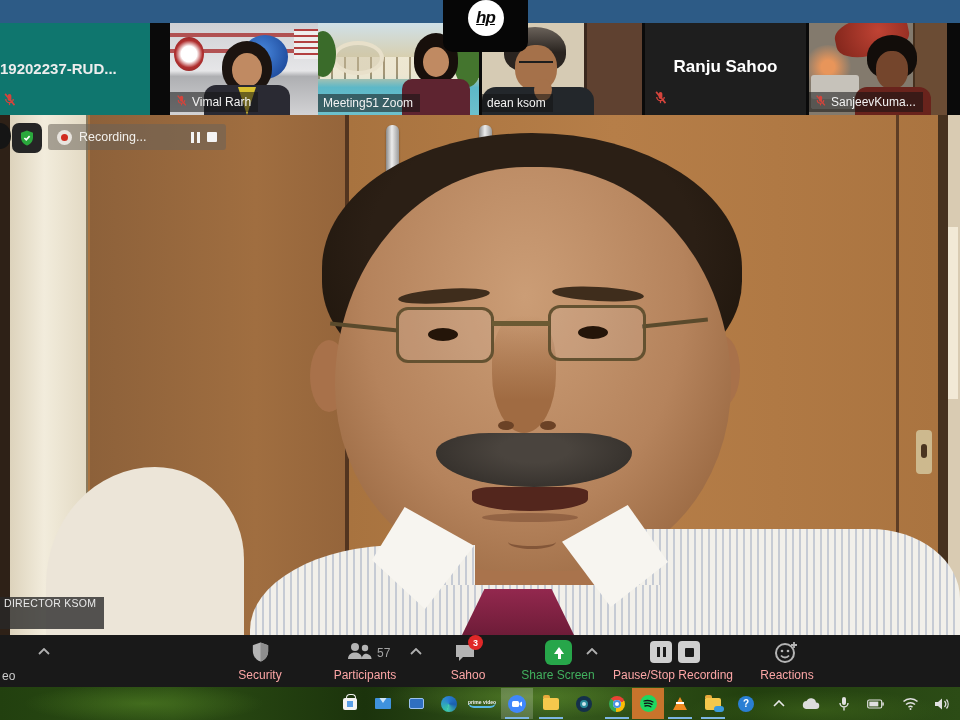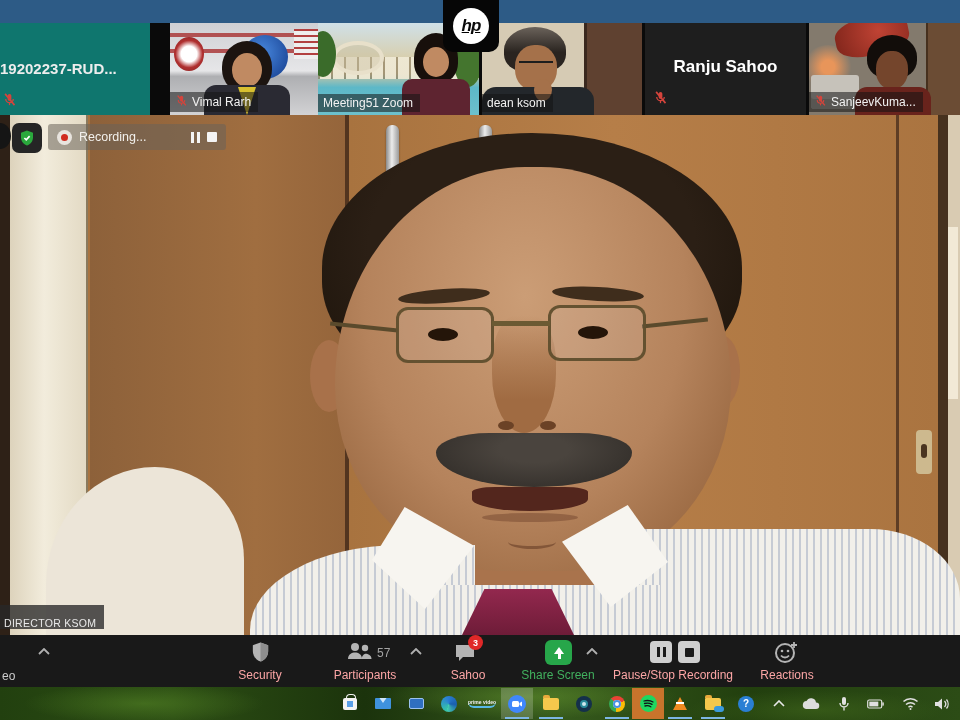--- a/index.html
+++ b/index.html
@@ -12,21 +12,21 @@
   .topbar{left:0;top:0;width:960px;height:23px;background:#2d5b86;}
 
   
   .strip{left:0;top:23px;width:960px;height:92px;background:#0a0a0a;}
   .tile{position:absolute;top:0;height:92px;overflow:hidden;background:#0f766e;}
   .t1{left:0;width:150px;}
   .t2{left:153px;width:162px;margin-left:17px;}
   .t3{left:318px;width:161px;}
   .t4{left:482px;width:160px;}
   .t5{left:645px;width:161px;background:#1e1e1e;}
-  .t6{left:809px;width:151px;}
+  .t6{left:809px;width:138px;}
   .tile-name{position:absolute;left:0;bottom:3px;display:flex;align-items:center;gap:4px;
              padding:2px 7px 2px 5px;background:rgba(20,20,20,0.55);color:#f2f2f2;font-size:12px;}
   .t1-label{position:absolute;left:0;top:37px;width:150px;color:#ededed;font-size:15px;
             font-weight:bold;white-space:nowrap;overflow:hidden;}
   .t5-label{position:absolute;left:0;top:34px;width:161px;text-align:center;color:#fff;
             font-size:17px;font-weight:bold;}
   .t1-mic{position:absolute;left:2px;bottom:4px;}
   .t5-mic{position:absolute;left:8px;bottom:6px;}
 
   
@@ -72,22 +72,22 @@
   .t6-mach{position:absolute;left:26px;top:-6px;width:74px;height:38px;border-radius:40%;
            background:radial-gradient(circle at 60% 40%,#c04334,#7e241a);transform:rotate(-12deg);}
   .t6-ac{position:absolute;left:2px;top:52px;width:48px;height:34px;background:#c6c2ba;
          border-radius:3px;box-shadow:inset 0 -10px 0 #aba79e;}
   .t6-door{position:absolute;right:0;top:0;width:34px;height:92px;background:#6b4c34;border-left:2px solid #46301e;}
   .t6-hair{position:absolute;left:58px;top:12px;width:50px;height:44px;border-radius:50% 50% 42% 42%;background:#120d0a;}
   .t6-face{position:absolute;left:67px;top:28px;width:32px;height:38px;border-radius:46%;background:#74452c;}
   .t6-body{position:absolute;left:46px;top:64px;width:76px;height:28px;border-radius:12px 12px 0 0;background:#69231c;}
 
   
-  .hp{left:443px;top:0;width:56px;height:52px;background:#060606;border-radius:0 0 10px 10px;z-index:30;
-      display:flex;align-items:center;justify-content:center;text-decoration:underline;}
+  .hp{left:443px;top:0;width:85px;height:52px;background:#060606;border-radius:0 0 10px 10px;z-index:30;
+      display:flex;align-items:flex-start;justify-content:center;text-decoration:underline;}
   .hp-circle{width:36px;height:36px;border-radius:50%;background:#fff;display:flex;align-items:center;justify-content:center;}
   .hp-circle span{font-size:17px;font-weight:bold;font-style:italic;color:#0a0a0a;letter-spacing:-1px;}
 
   
   .main{left:0;top:115px;width:960px;height:520px;background:#a9733f;overflow:hidden;}
   .m-darkL{left:0;top:0;width:10px;height:520px;background:#2e2117;}
   .m-pillar{left:10px;top:0;width:78px;height:520px;background:linear-gradient(90deg,#ddd3bc,#f2ecdc 45%,#e3dac4);border-right:2px solid #8a7a5e;}
   .m-cupL{left:90px;top:0;width:255px;height:520px;background:linear-gradient(90deg,#8d613a,#a06e40 65%,#95653b);}
   .m-seam1{left:345px;top:0;width:4px;height:520px;background:#53351f;}
   .m-cupR{left:349px;top:0;width:589px;height:520px;background:linear-gradient(90deg,#a8733f,#b67e48 45%,#aa7440);}
@@ -154,22 +154,22 @@
   .sec-badge{left:12px;top:8px;width:30px;height:30px;border-radius:7px;background:#252525;z-index:20;
              display:flex;align-items:center;justify-content:center;}
   .rec-pill{left:48px;top:9px;width:178px;height:26px;border-radius:3px;background:rgba(105,98,90,.55);z-index:20;
             display:flex;align-items:center;gap:7px;padding:0 9px;}
   .rec-dot{width:15px;height:15px;border-radius:50%;background:#e8e4de;display:flex;align-items:center;justify-content:center;flex:none;}
   .rec-dot i{width:7px;height:7px;border-radius:50%;background:#d02b20;}
   .rec-text{color:#f2f0ec;font-size:12.5px;flex:1;}
   .rec-pause{display:flex;gap:3px;cursor:pointer;}
   .rec-pause i{width:3px;height:11px;background:#f4f4f4;}
   .rec-stop{width:10px;height:10px;background:#f4f4f4;border-radius:1px;cursor:pointer;}
-  .name-tag{left:0;bottom:6px;height:24px;background:rgba(40,40,40,.78);color:#e9e9e9;
-            font-size:10.5px;display:flex;align-items:flex-end;padding:0 8px 0 4px;z-index:20;letter-spacing:.3px;}
+  .name-tag{left:0;bottom:6px;height:32px;background:rgba(40,40,40,.78);color:#e9e9e9;
+            font-size:10.5px;display:flex;align-items:flex-start;padding:0 8px 0 4px;z-index:20;letter-spacing:.3px;}
 
   
   .ztb{left:0;top:635px;width:960px;height:52px;background:#191919;z-index:25;}
   .ztb-label{position:absolute;top:33px;font-size:12px;color:#fca5a5;text-align:center;transform:translateX(-50%);white-space:nowrap;}
   .ztb-green{color:#41b05e;}
   .ztb-partial{position:absolute;left:2px;top:34px;font-size:12px;color:#cccccc;}
   .chev{position:absolute;}
   .icon-gray{position:absolute;}
   .share-ic{position:absolute;left:545px;top:5px;width:27px;height:25px;border-radius:6px;background:#27a64a;
             display:flex;align-items:center;justify-content:center;cursor:pointer;}

